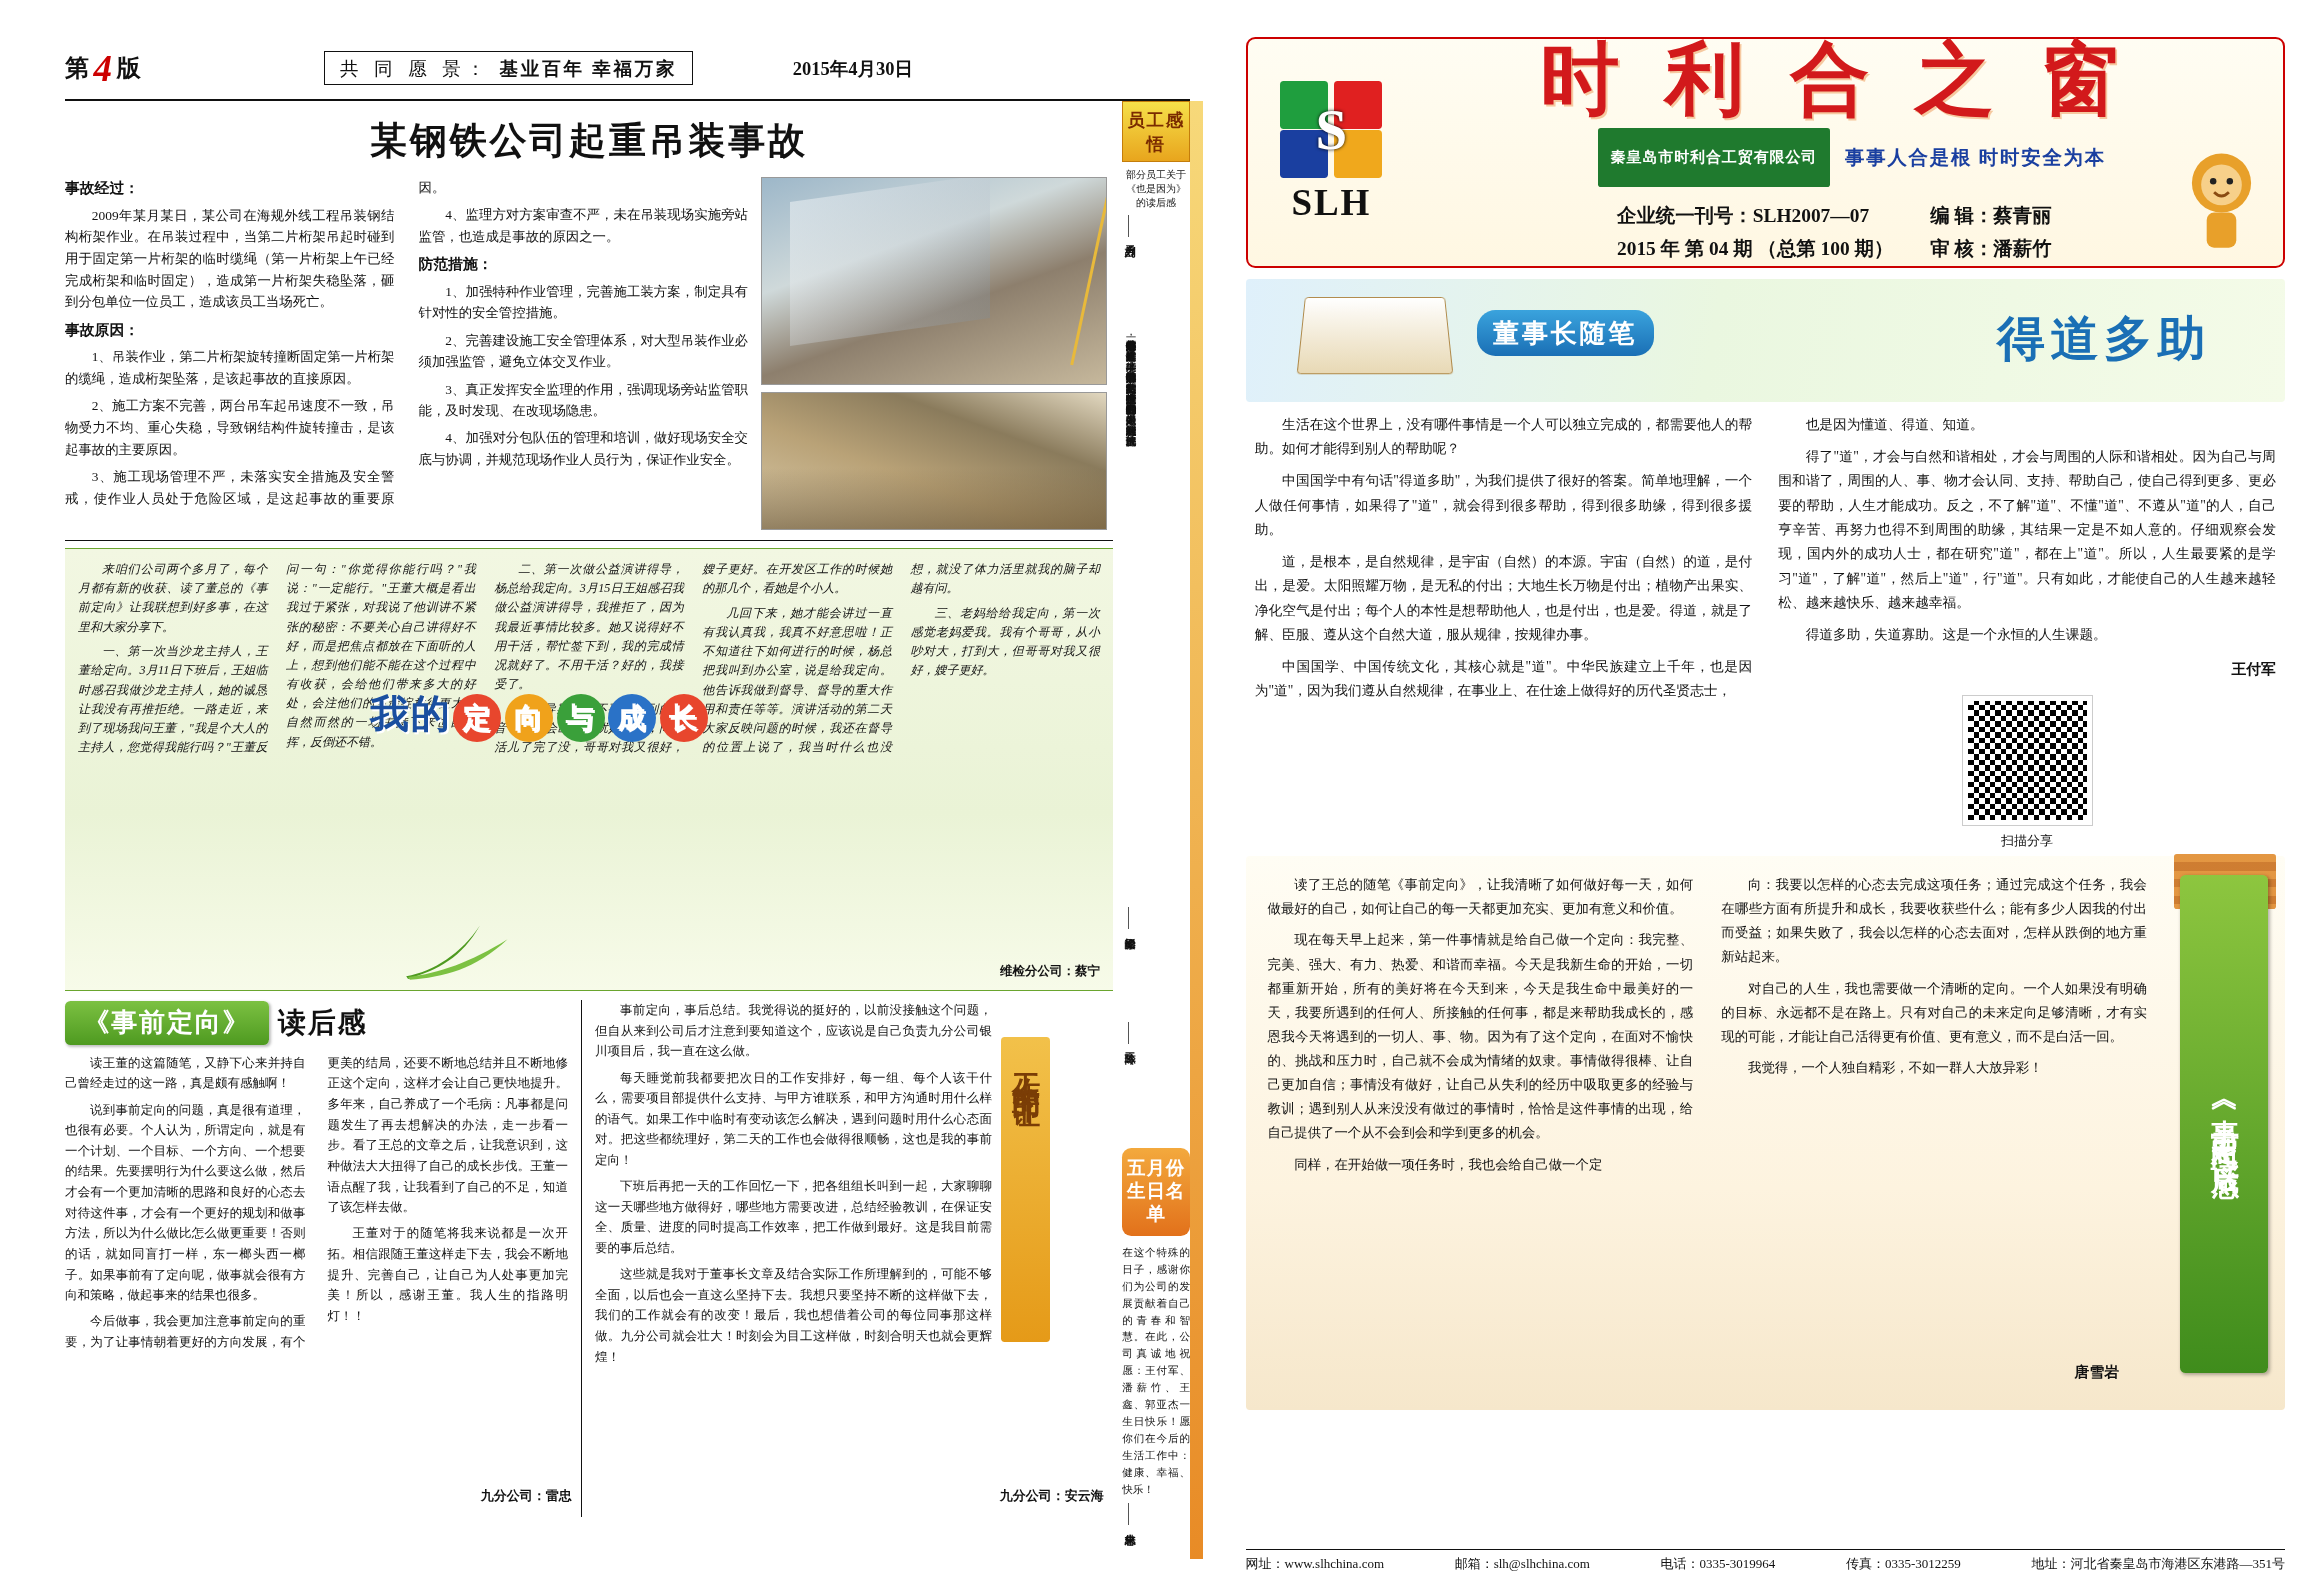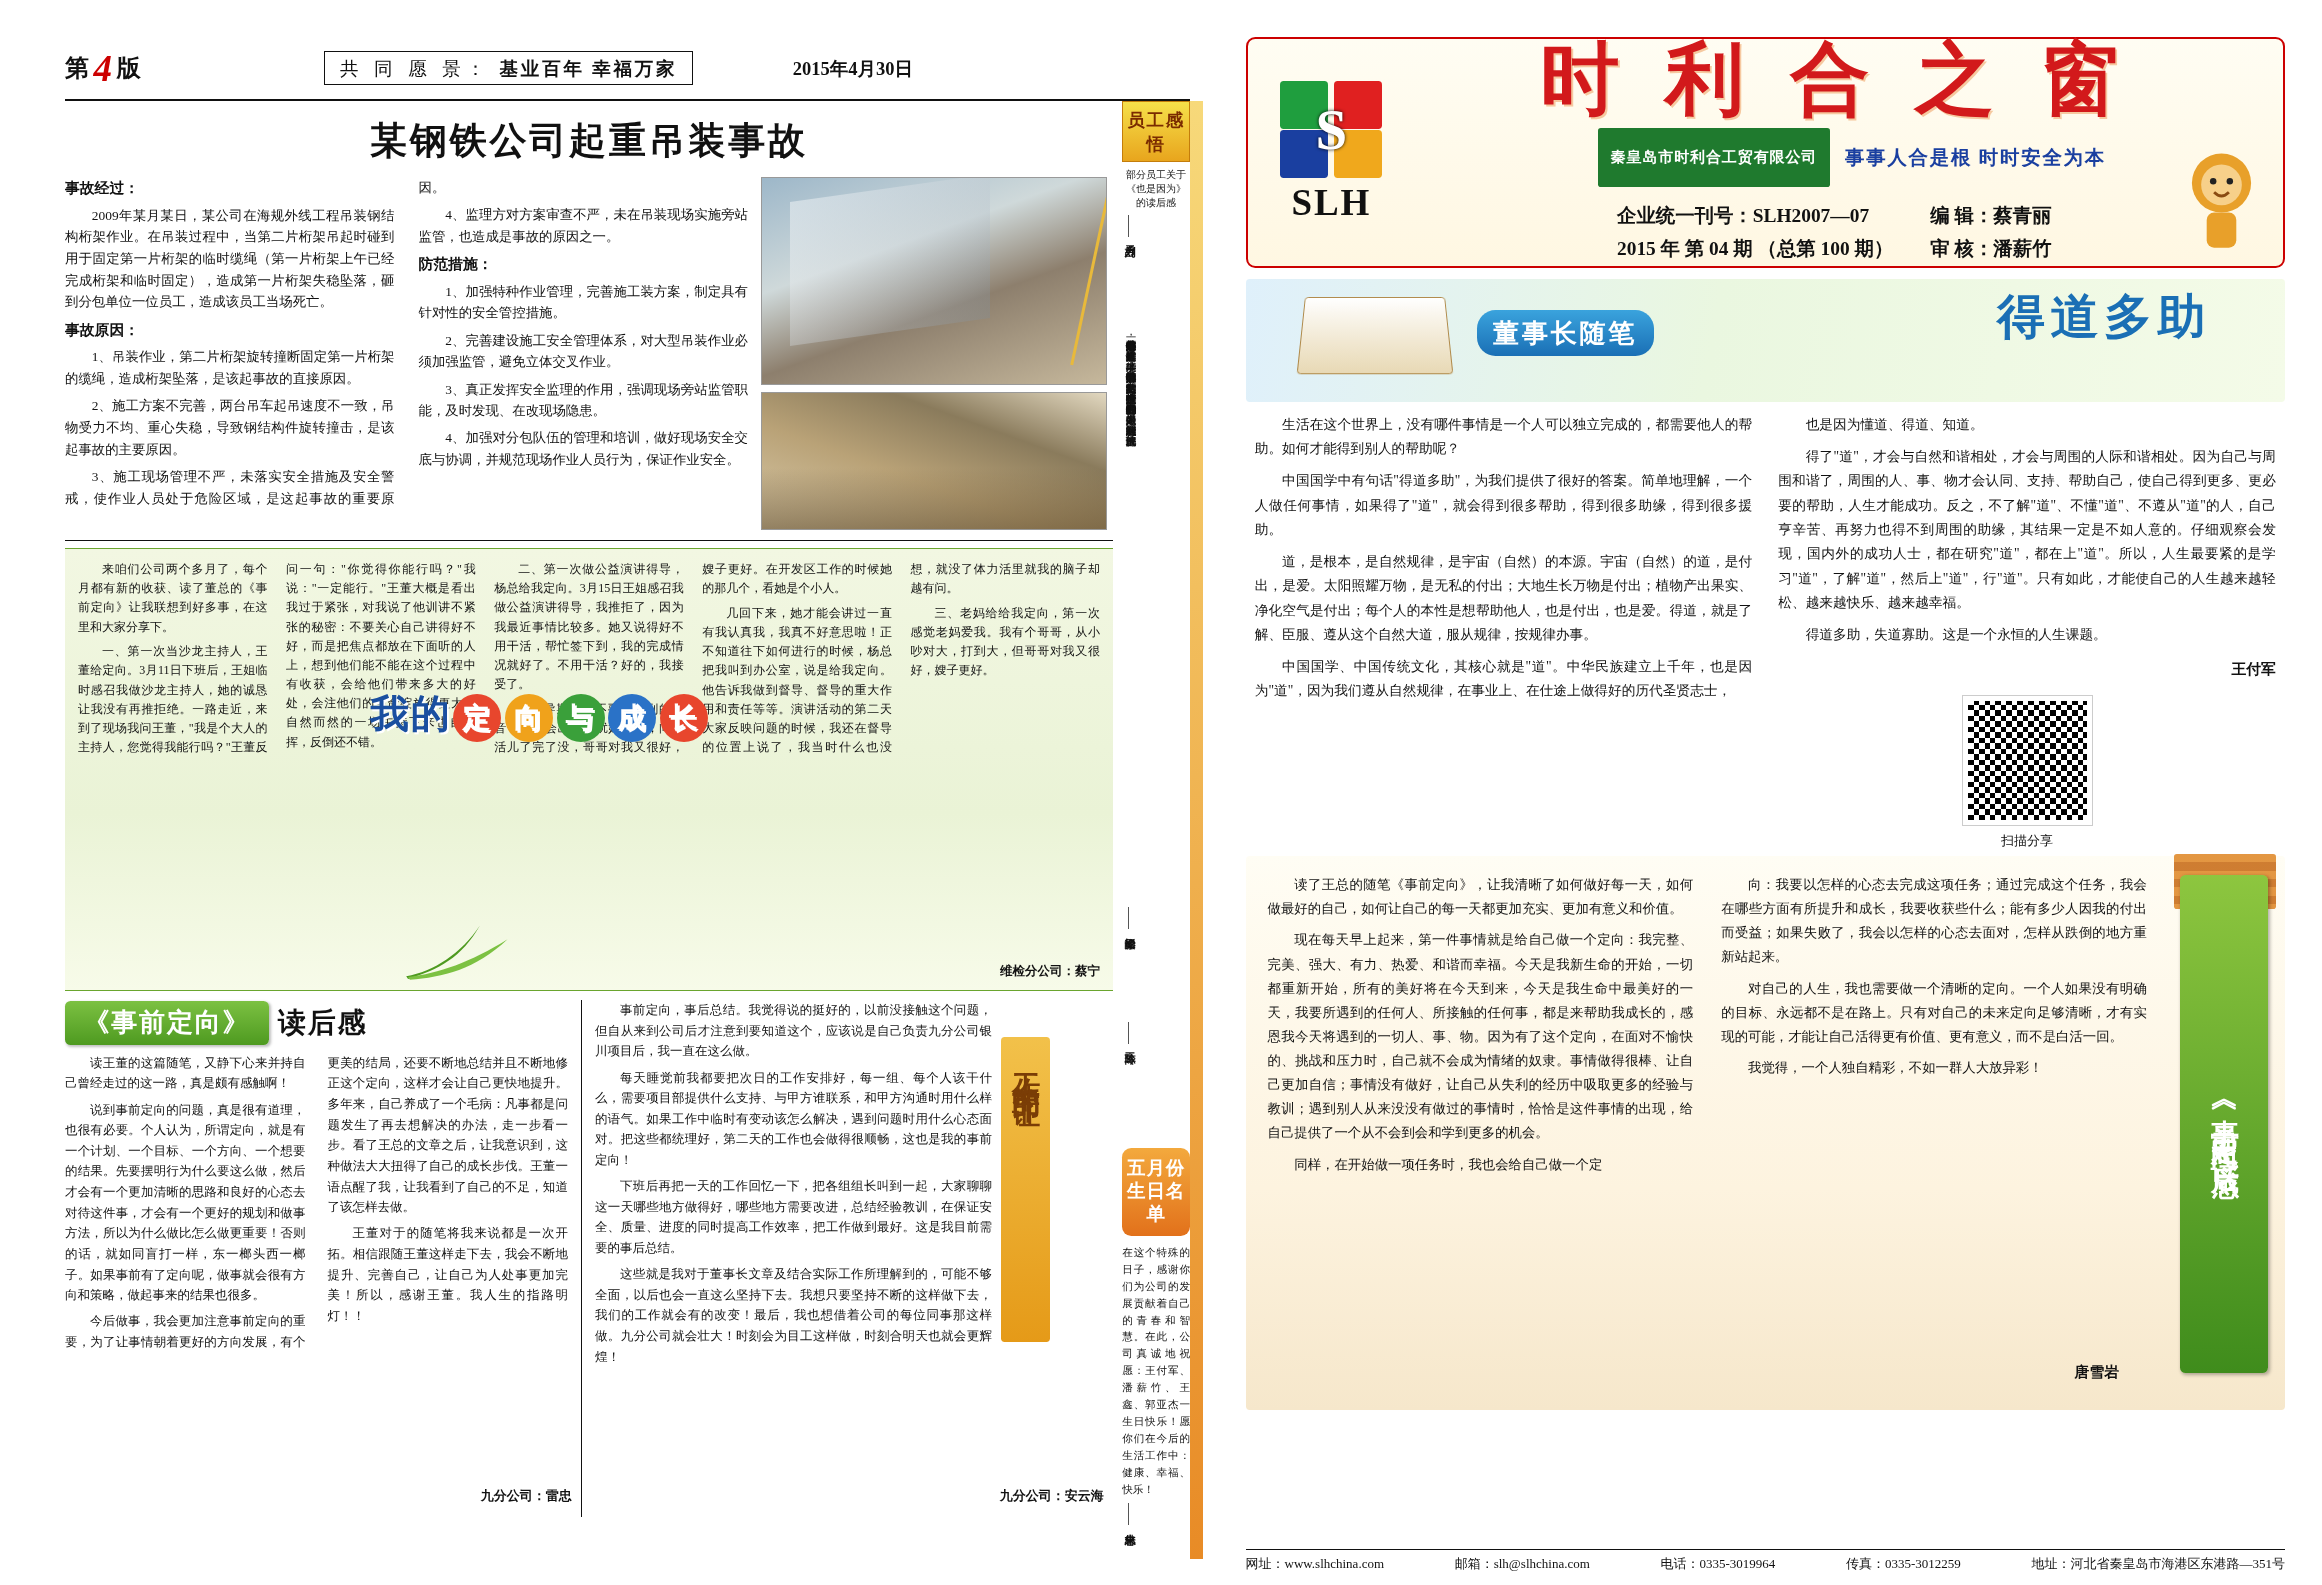--- a/index.html
+++ b/index.html
@@ -78,21 +78,21 @@
   .divider { border-top:1.8px solid #111; margin:9.2px 0 7.4px 0; }
 
   
   .mid-block {
     background:linear-gradient(180deg,#f2f7e2 0%,#eaf3d6 60%,#f7fbe9 100%);
     border-top:1.8px solid #6aa52e; border-bottom:1.8px solid #6aa52e;
     padding:11px 13px 9.2px 13px;
     position:relative;
     height:443px;
   }
-  .mid-cols { column-count:5; column-gap:18.5px; font-size:12px; line-height:1.6; text-align:justify; height:401px;}
+  .mid-cols { column-count:5; column-gap:18.5px; font-size:12px; line-height:1.6; text-align:justify; height:401px;font-style:italic;}
   .mid-cols p { margin:0 0 5.5px 0; text-indent:2em; }
   .mid-title {
     position:absolute; left:305px; top:138px;
     font-size:39px; font-weight:bold; color:#1a4fa0;
     letter-spacing:1.8px; white-space:nowrap;
     text-shadow:1.8px 1.8px 0 #fff;
   }
   .mid-title .circ {
     display:inline-block; width:48px; height:48px; line-height:48px; text-align:center;
     border-radius:50%; color:#fff; font-size:28px; margin:0 1.8px; vertical-align:middle;
@@ -205,21 +205,21 @@
     position:absolute; left:55px; top:13px; width:148px; height:83px;
     background:linear-gradient(180deg,#fff,#e8d9b5); border:1.8px solid #b08a4a;
     transform:perspective(277px) rotateX(22deg); border-radius:3.7px;
   }
   .dir-label {
     position:absolute; left:231px; top:31px;
     background:linear-gradient(180deg,#3aa3dd,#1a6fb5); color:#fff;
     font-size:26px; font-weight:bold; padding:5.5px 16.6px; border-radius:18.5px; letter-spacing:2.8px;
   }
   .dir-title {
-    position:absolute; right:74px; top:6px;
+    position:absolute; right:74px; top:28px;
     font-size:48px; font-weight:bold; color:#1a6fb5; letter-spacing:5.5px;
     font-family:"DejaVu Serif", serif;
   }
 
   .dz-body { display:flex; gap:26px; margin-top:11px; height:434px; padding:0 9.2px; }
   .dz-col { flex:1; font-size:13.7px; line-height:1.78; text-align:justify; }
   .dz-col p { margin:0 0 7.4px 0; text-indent:2em; }
   .dz-sign { text-align:right; font-size:14.8px; font-weight:bold; margin-top:9.2px; }
   .qr-wrap { text-align:center; margin-top:13px; }
   .qr {

